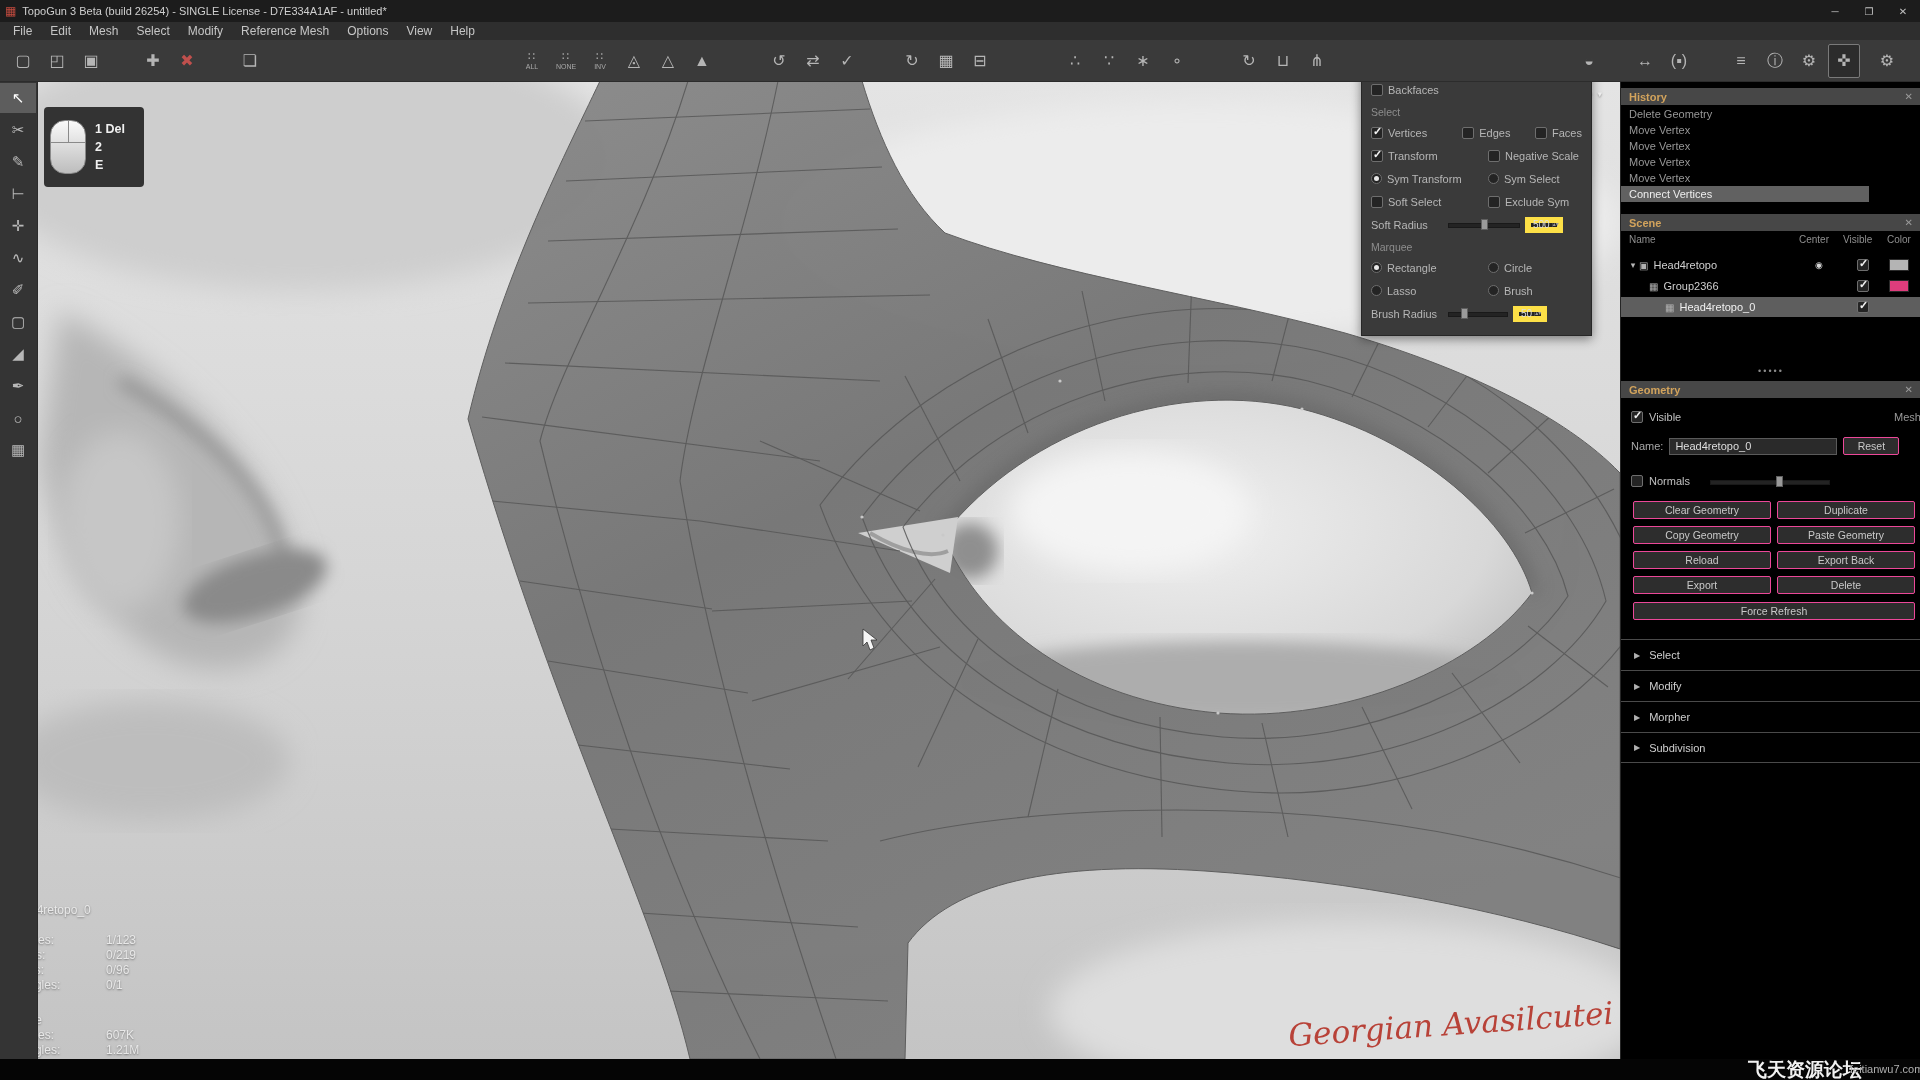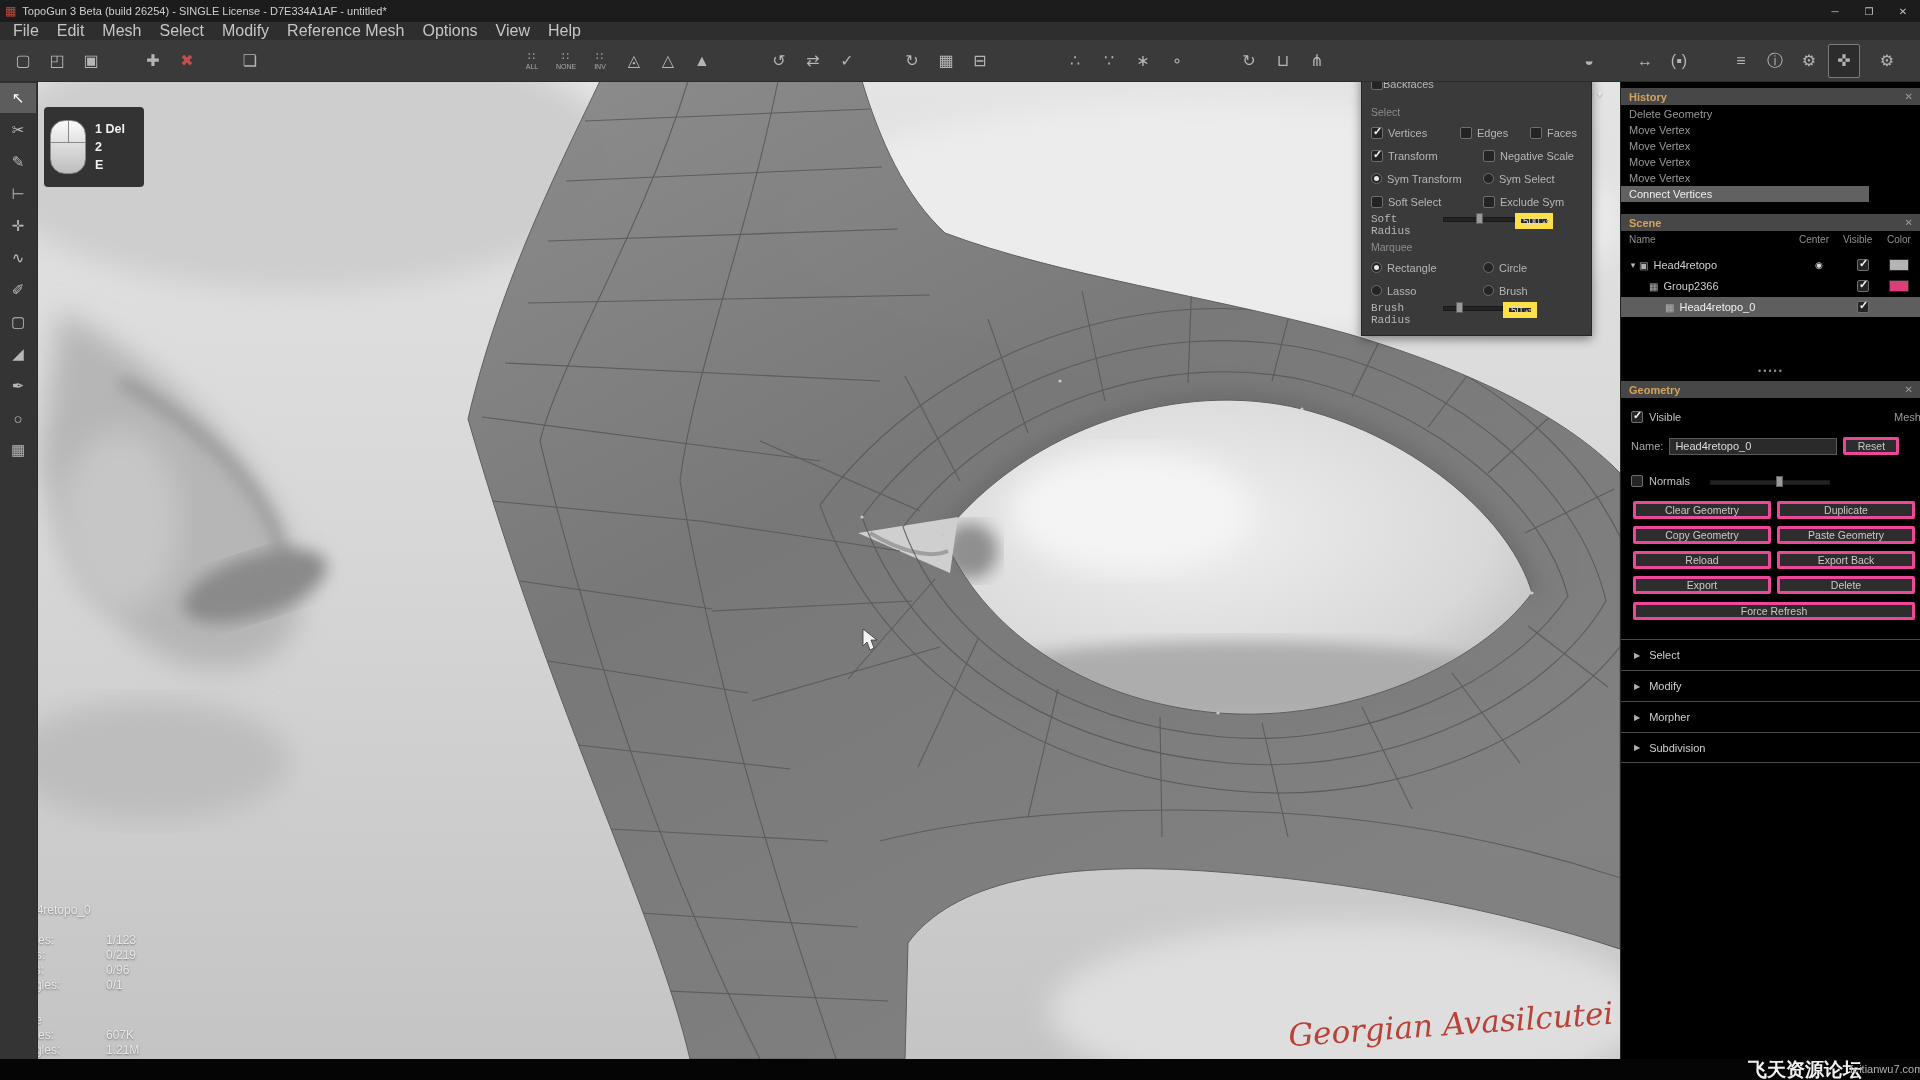--- a/index.html
+++ b/index.html
@@ -11,21 +11,21 @@
             display:flex;align-items:center;color:#cfcfcf;font-size:11px;z-index:40;}
   #titlebar .app-icon{margin:0 6px 0 5px;color:#c34b3f;font-size:12px;line-height:12px;}
   #titlebar .title-text{white-space:nowrap;}
   #titlebar .win-controls{margin-left:auto;display:flex;}
   .win-btn{width:34px;height:22px;display:flex;align-items:center;justify-content:center;
            color:#c0c0c0;font-size:10px;}
 
   
   #menubar{position:absolute;left:0;top:22px;width:1920px;height:18px;background:#2e2e2e;
            display:flex;align-items:center;padding-left:4px;z-index:40;}
-  .menu-item{padding:0 9px;font-size:16px;color:#c6c6c6;line-height:18px;}
+  .menu-item{padding:0 9px;font-size:12px;color:#c6c6c6;line-height:18px;}
 
   
   #toolbar{position:absolute;left:0;top:40px;width:1920px;height:41px;background:#3a3a3a;
            border-bottom:1px solid #2c2c2c;z-index:40;}
   .tb-group{position:absolute;top:0;height:41px;display:flex;align-items:center;}
   .tb-icon{width:30px;height:32px;margin:0 2px;display:flex;flex-direction:column;
            align-items:center;justify-content:center;color:#b5b5b5;font-size:16px;border-radius:2px;}
   .tb-icon .g{line-height:18px;}
   .tb-icon.stack .g{font-size:11px;line-height:11px;letter-spacing:1px;}
   .tb-icon .lbl{font-size:7px;line-height:8px;color:#a8a8a8;margin-top:1px;}
@@ -73,25 +73,25 @@
 
   
   #tool-options{position:absolute;left:1361px;top:54px;width:229px;z-index:15;
                 background:#3a3a3a;border:1px solid #272727;box-shadow:0 3px 10px rgba(0,0,0,.45);
                 padding-bottom:10px;}
   .to-head{height:18px;background:#434343;display:flex;align-items:center;padding:0 7px;gap:5px;}
   .to-caret{color:#d7973c;font-size:8px;}
   .to-title{color:#d7973c;font-size:11px;font-weight:bold;}
   .to-head .px{margin-left:auto;color:#a8a8a8;font-size:10px;}
   .to-body{padding-top:5px;font-size:11px;color:#b6b6b6;}
-  .to-row{height:23px;display:flex;padding:0 9px;}
+  .to-row{height:23px;display:flex;align-items:center;padding:0 9px;gap:5px;}
   .to-sec{height:18px;line-height:18px;padding:0 9px;color:#8d8d8d;font-size:10.5px;margin-top:2px;}
   .grp{display:flex;align-items:center;gap:5px;}
   .w89{width:89px;}.w70{width:70px;}.w112{width:112px;}
-  .rlabel{width:72px;font-family:Liberation Mono, monospace;}
+  .rlabel{width:72px;}
 
   .cb{width:12px;height:12px;background:#242424;border:1px solid #6e6e6e;border-radius:2px;
       position:relative;flex:none;box-sizing:border-box;}
   .cb.on::after{content:"✓";position:absolute;left:1px;top:-3px;font-size:11px;color:#f2f2f2;font-weight:bold;}
   .rb{width:11px;height:11px;background:#242424;border:1px solid #6e6e6e;border-radius:50%;
       position:relative;flex:none;box-sizing:border-box;}
   .rb.on::after{content:"";position:absolute;left:2px;top:2px;width:5px;height:5px;border-radius:50%;background:#e8e8e8;}
 
   .slider{position:relative;height:11px;flex:none;}
   .slider .track{position:absolute;left:0;right:0;top:4px;height:3px;background:#232323;border:1px solid #191919;}
@@ -118,21 +118,21 @@
   .scene-row .caret{font-size:9px;color:#b5b5b5;width:12px;text-align:center;}
   .scene-row .nicon{font-size:10px;color:#b0b0b0;margin-right:5px;}
   .scene-row .centercol{position:absolute;left:188px;width:20px;text-align:center;font-size:9px;color:#d6d6d6;}
   .scene-row .cb{position:absolute;left:236px;}
   .swatch{position:absolute;left:268px;width:18px;height:10px;border:1px solid #2a2a2a;}
 
   #scene-dots{position:absolute;top:286px;left:0;width:300px;text-align:center;color:#8a8a8a;
               font-size:9px;letter-spacing:2px;line-height:8px;}
 
   .ins-row{position:absolute;left:0;width:300px;display:flex;align-items:center;font-size:11px;color:#c0c0c0;}
-  .btn{background:#2d2d2d;border:3px solid #ec4899;border-radius:2px;color:#c9c9c9;font-size:10.5px;
+  .btn{background:#2d2d2d;border:1px solid #ec4899;border-radius:2px;color:#c9c9c9;font-size:10.5px;
        display:flex;align-items:center;justify-content:center;height:18px;box-sizing:border-box;}
   #insp-name input{height:17px;background:#2a2a2a;border:1px solid #5a5a5a;color:#dddddd;
                    font-size:11px;padding:0 5px;font-family:"Liberation Sans",sans-serif;box-sizing:border-box;}
   .section-row{position:absolute;left:0;width:300px;height:31px;border-top:1px solid #4a4a4a;
                display:flex;align-items:center;padding-left:13px;gap:9px;box-sizing:border-box;
                font-size:11px;color:#cfcfcf;}
   .section-row .arr{font-size:8px;color:#b0b0b0;}
   .mesh-tag{position:absolute;right:10px;color:#9a9a9a;}
 </style>
 </head>

